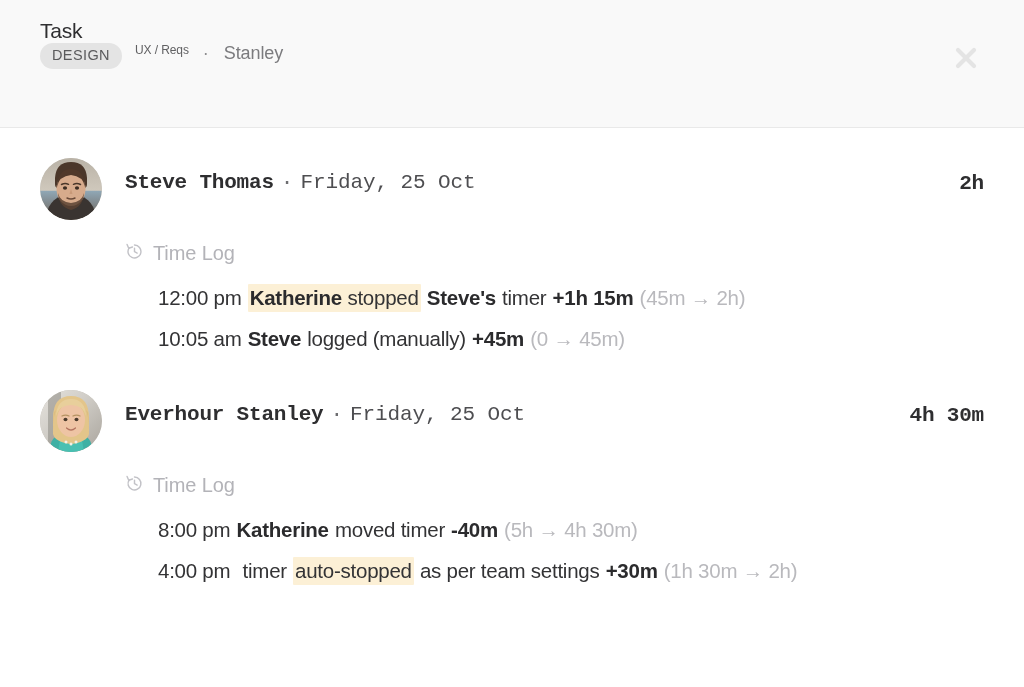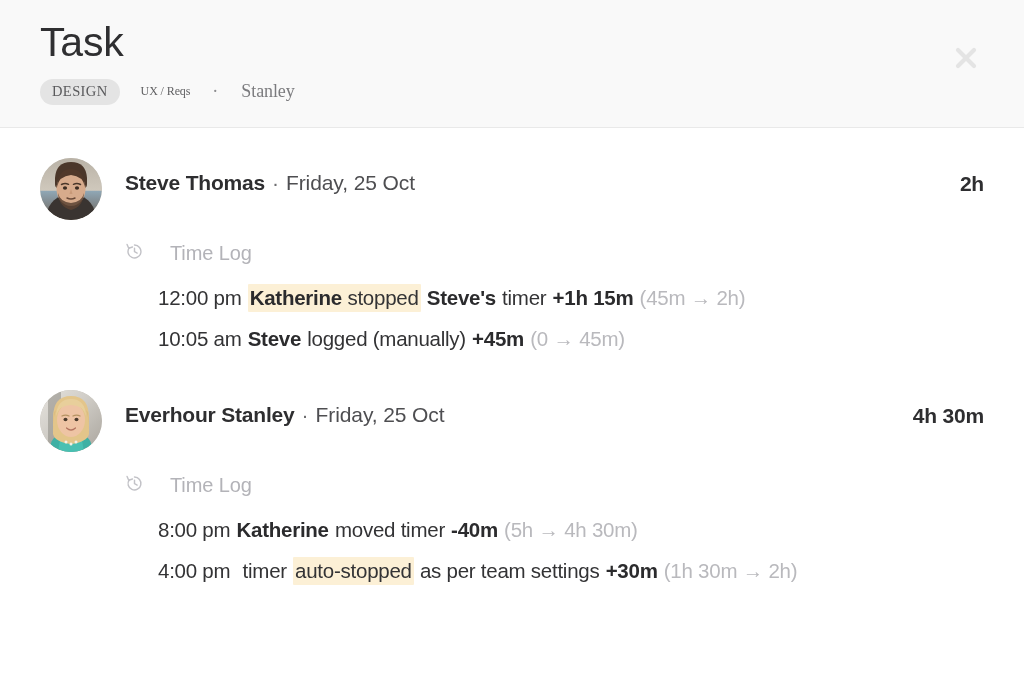--- a/index.html
+++ b/index.html
@@ -23,33 +23,31 @@
   
   .modal-header {
     position: relative;
     height: 128px;
     background: #f9f9f9;
     border-bottom: 1px solid #e9e9e9;
     padding: 18px 40px 0 40px;
   }
 
   .modal-title {
-    font-size: 41px;
+    font-size: 21px;
     font-weight: 400;
     color: #2f2f31;
     letter-spacing: -0.2px;
     line-height: 1.2;
-    margin-bottom: 12px;
   }
 
   .subhead {
     display: flex;
-    align-items: center;
-    gap: 21px;
-    font-family: Liberation Serif, serif;
+    align-items: flex-start;
+    gap: 13px;
   }
 
   .badge {
     display: inline-block;
     background: #e4e4e4;
     color: #5a5a5c;
     font-size: 14.5px;
     font-weight: 400;
     letter-spacing: 0.4px;
     padding: 5px 12px 6px 12px;
@@ -97,20 +95,21 @@
   }
 
   .entry { position: relative; margin-bottom: 8px; }
   .entry.second { margin-top: 31px; }
 
   .entry-head {
     display: flex;
     align-items: flex-start;
     position: relative;
     min-height: 66px;
+    font-family: Liberation Mono, monospace;
   }
 
   .avatar {
     width: 62px;
     height: 62px;
     border-radius: 50%;
     flex: 0 0 62px;
     overflow: hidden;
     position: relative;
     background: #c9c5bd;
@@ -152,21 +151,21 @@
     font-size: 21px;
     font-weight: 700;
     color: #2e2e30;
     letter-spacing: -0.2px;
     white-space: nowrap;
   }
 
   .section-label {
     display: flex;
     align-items: center;
-    gap: 26px;
+    gap: 9px;
     margin-top: 18px;
     margin-left: 85px;
   }
   .section-label .label-txt {
     font-size: 20px;
     color: #b3b3b8;
     font-weight: 400;
     letter-spacing: -0.1px;
   }
   .history-icon { display: block; flex: 0 0 19px; }

